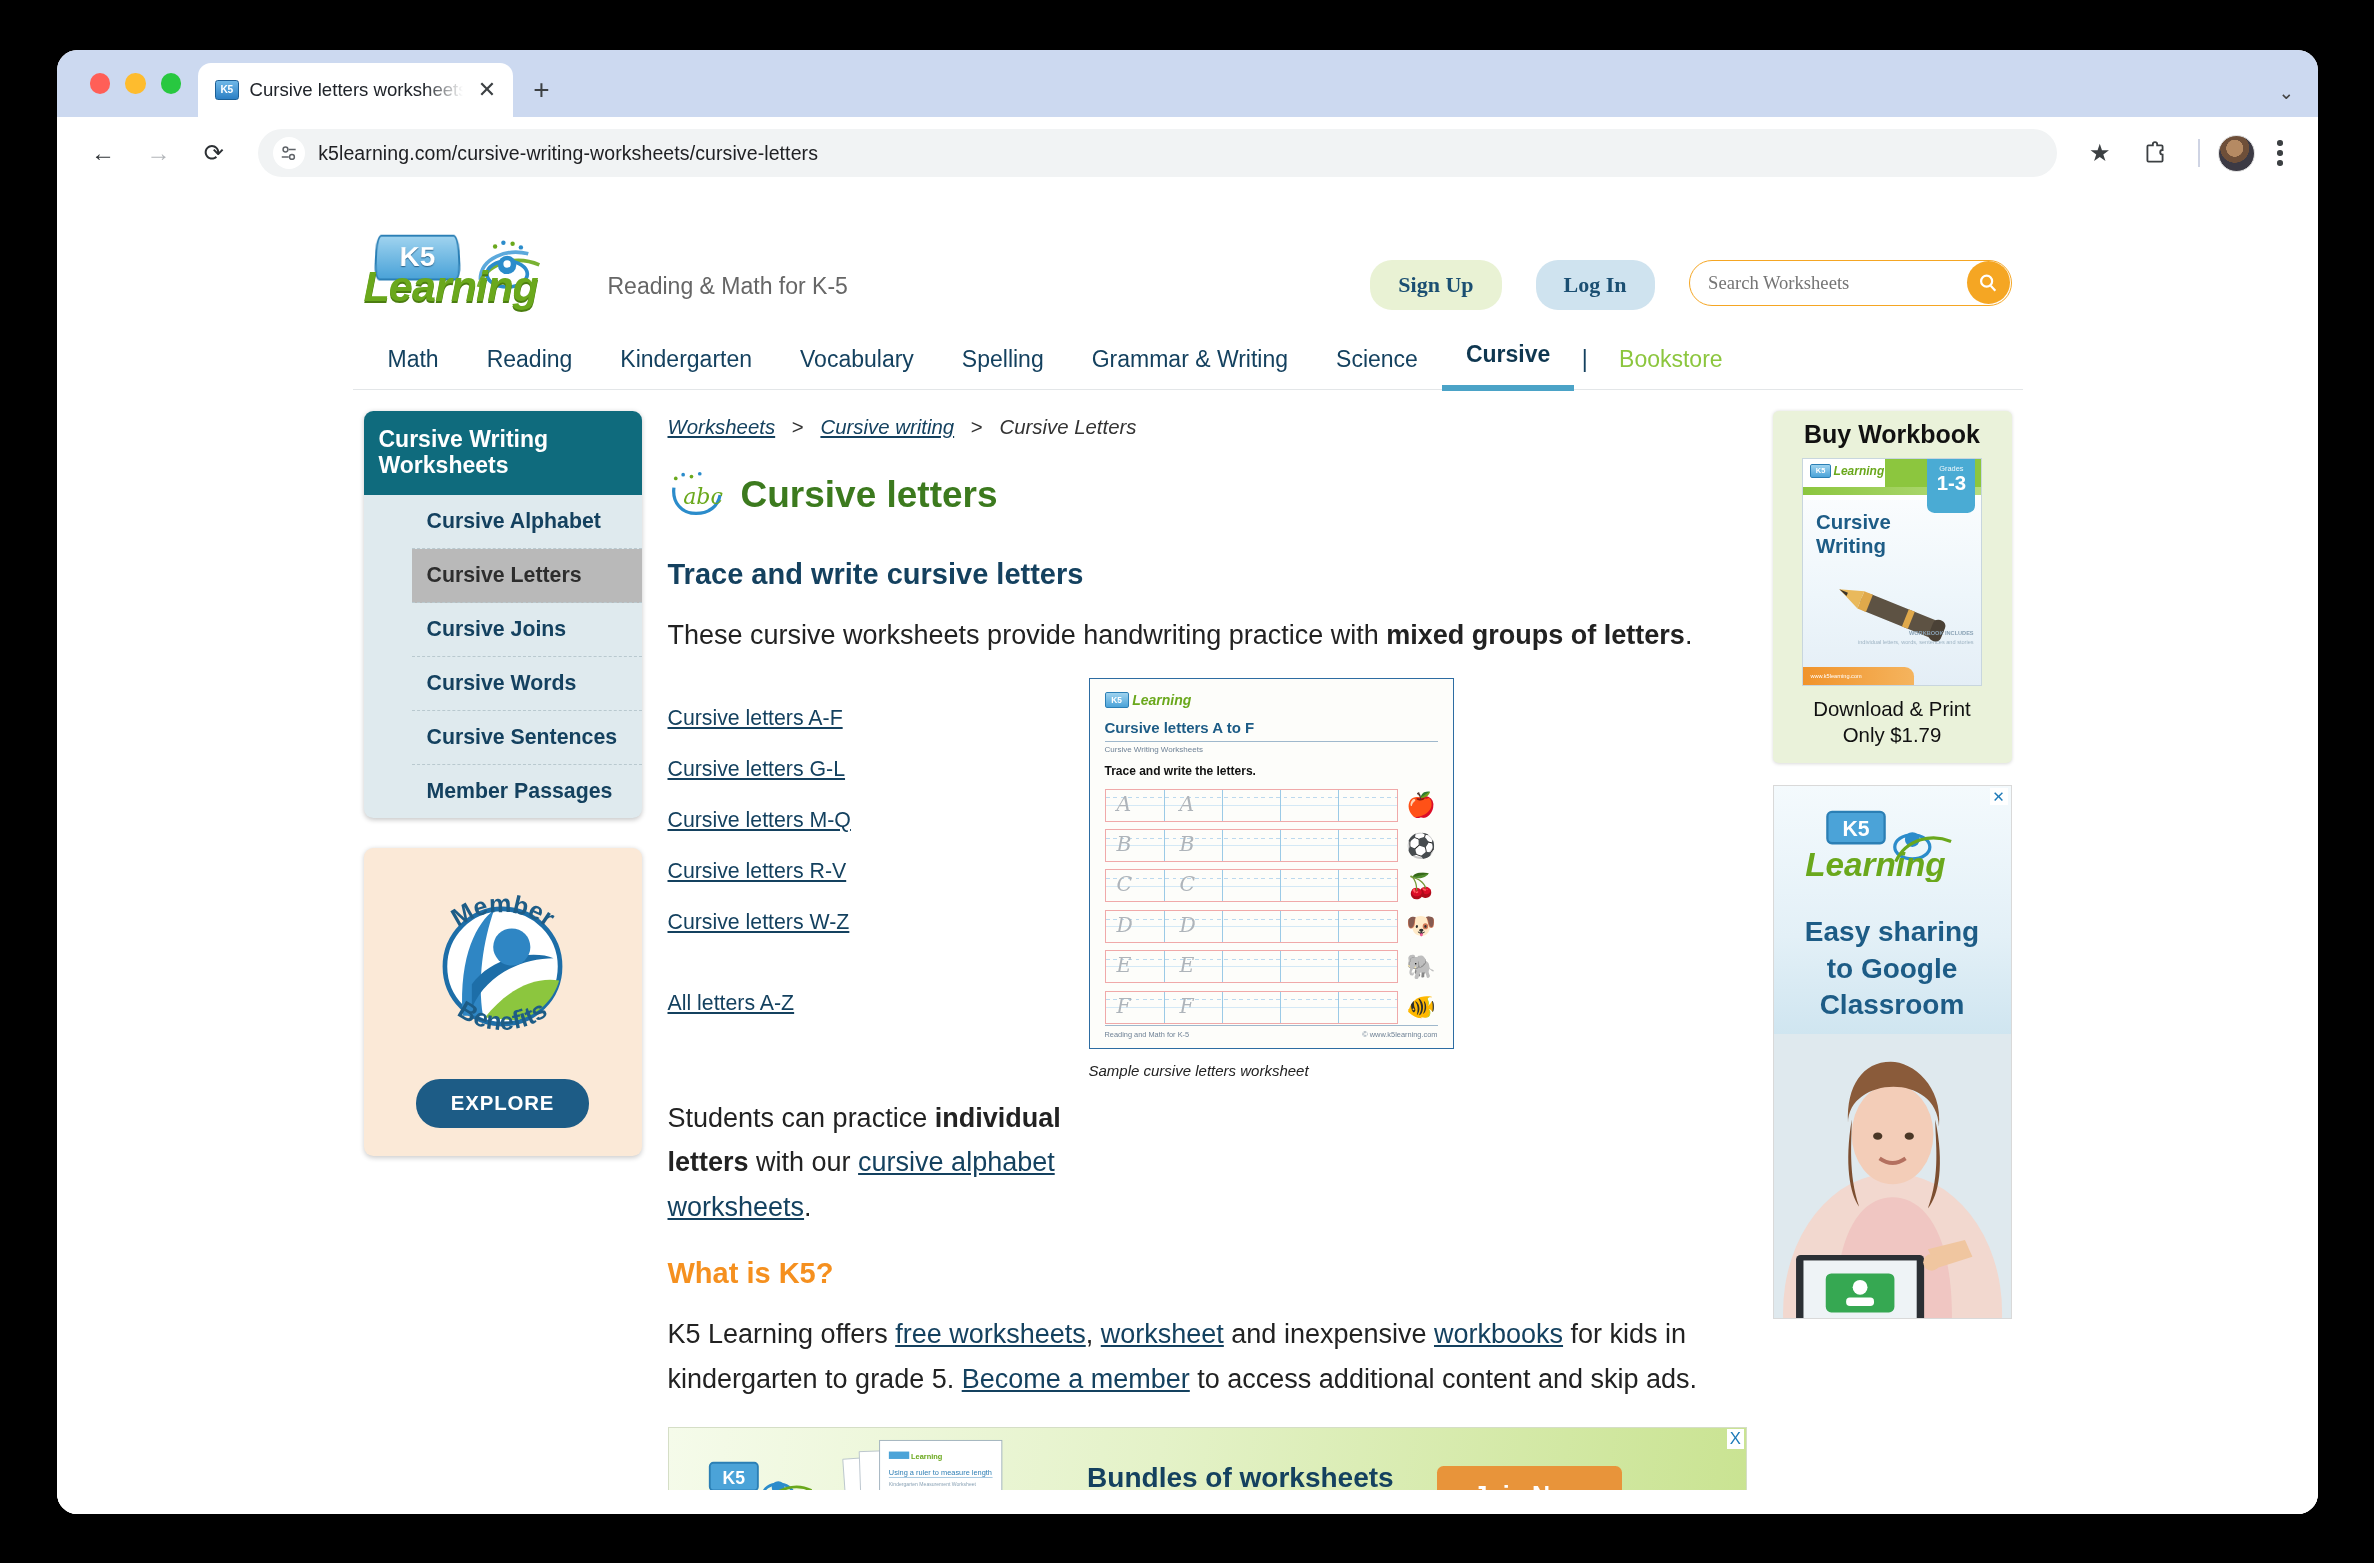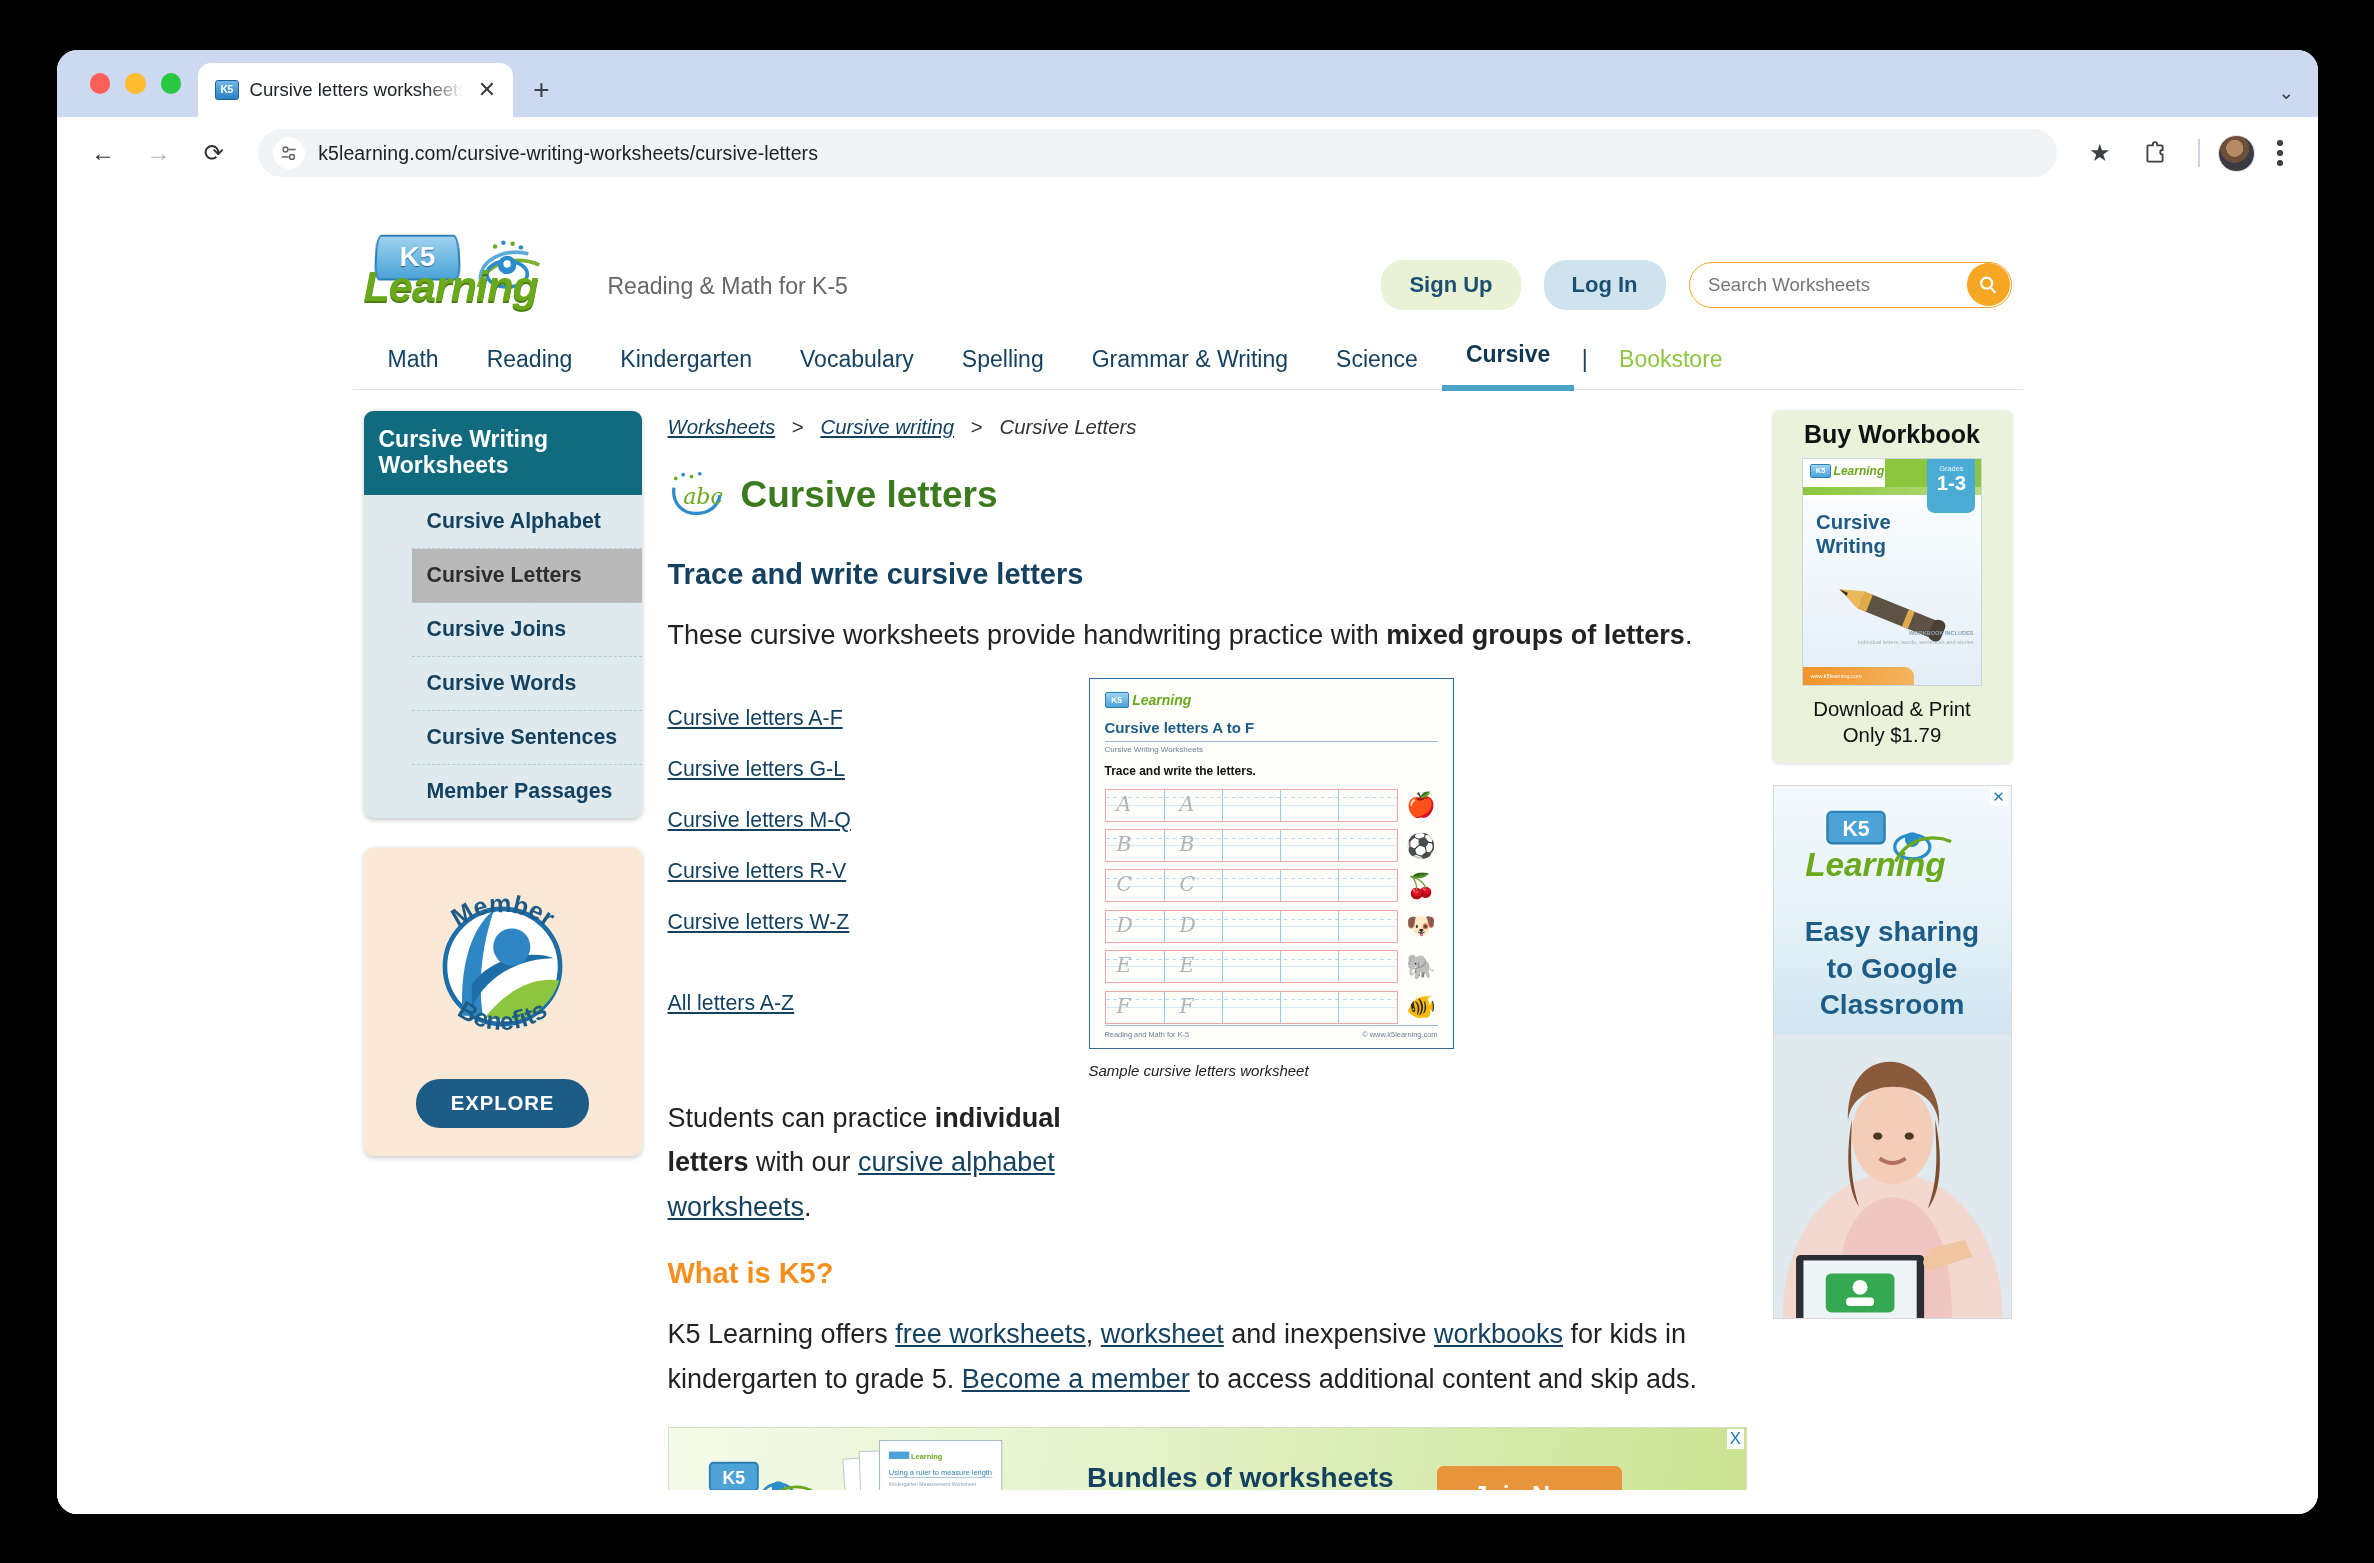--- a/index.html
+++ b/index.html
@@ -103,21 +103,21 @@
   }
   .logo-word {
     position: absolute; left: 0; top: 28px;
     font-size: 43px; font-weight: 700; font-style: italic; letter-spacing: -0.9px;
     color: #6aa81c; text-shadow: 0 1.9px 0 #4b7d10;
   }
   .logo-person {
     position: absolute; left: 109px; top: 5.6px; width: 70px; height: 61px;
   }
   .tagline { font-size: 23px; color: #666; margin-left: 33px; margin-top: 45px; }
-  .head-right { margin-left: auto; display: flex; align-items: center; gap: 23px; margin-top: 32px; }
+  .head-right { margin-left: auto; display: flex; align-items: flex-start; gap: 34px; margin-top: 32px; font-family: Liberation Serif, serif; }
   .btn-signup, .btn-login {
     font-size: 22px; font-weight: 700; color: #1b4f72;
     border-radius: 22px; padding: 12px 28px; cursor: pointer; white-space: nowrap;
   }
   .btn-signup { background: #e9f2d4; }
   .btn-login { background: #cfe3ef; }
   .searchbox {
     width: 323px; height: 46px; border: 1.9px solid #f5a623; border-radius: 23px;
     display: flex; align-items: center; background: #fff; position: relative; cursor: text;
   }

